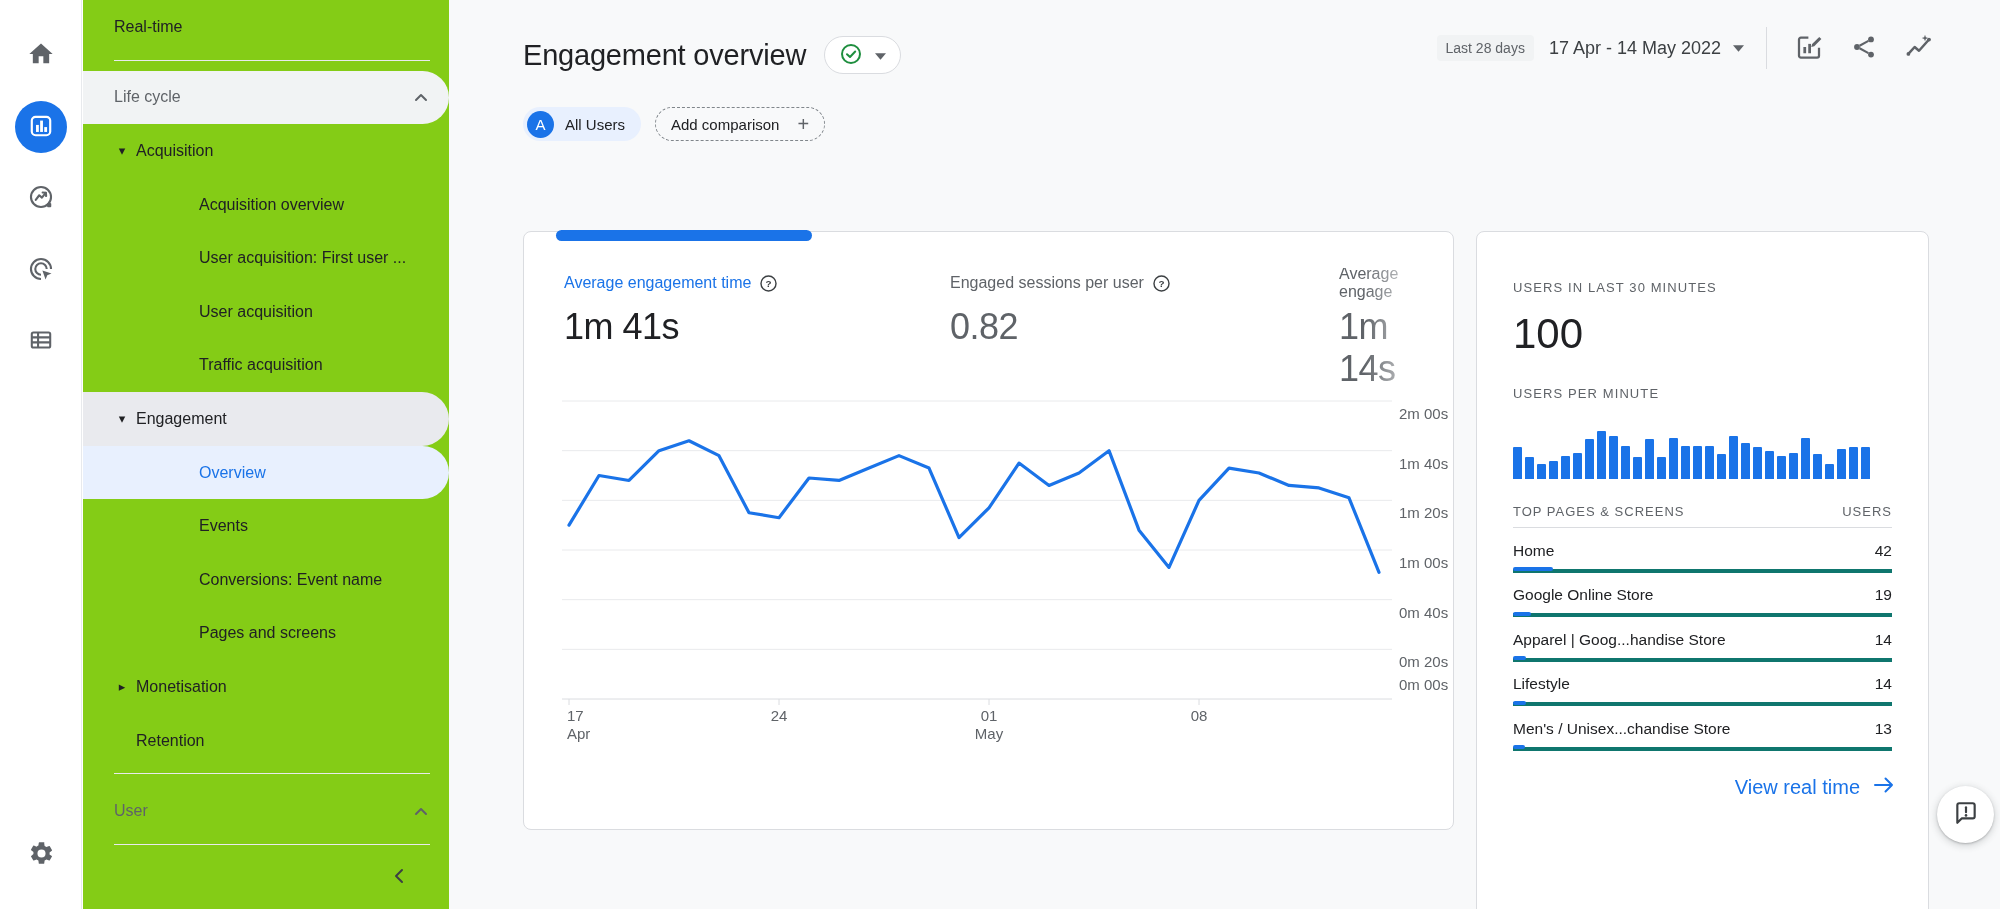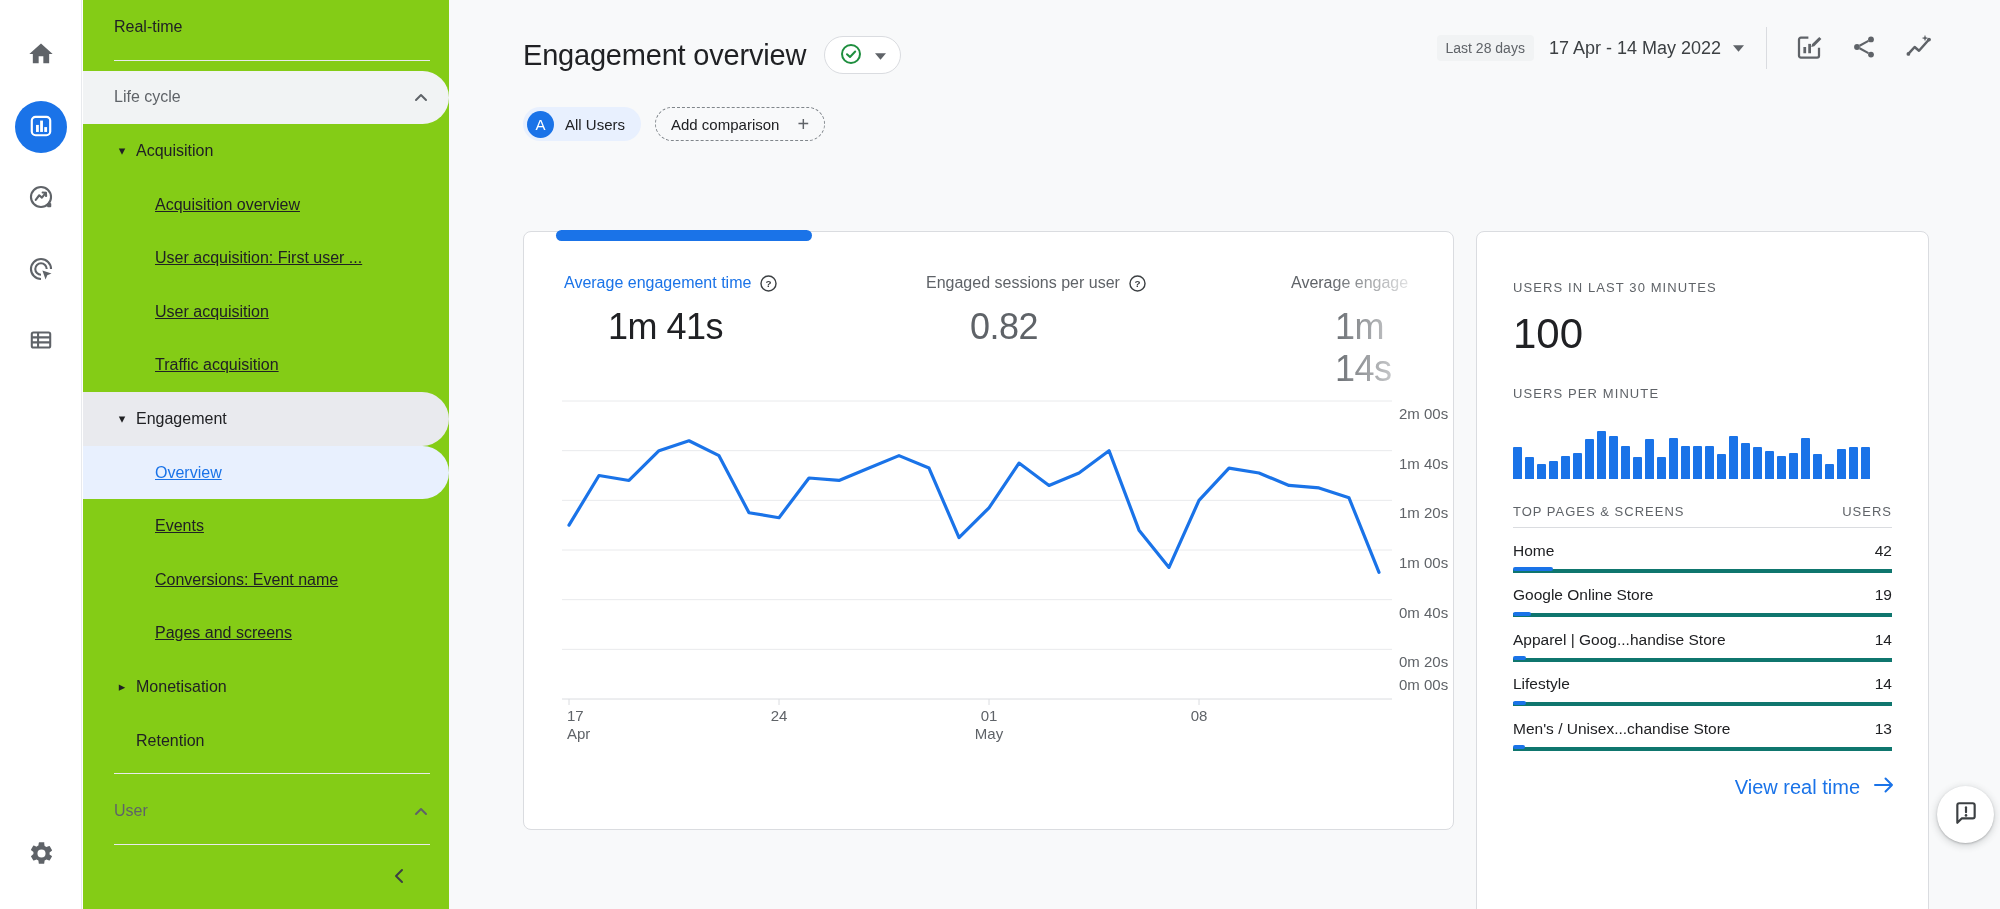--- a/index.html
+++ b/index.html
@@ -16,21 +16,21 @@
   
   .sidebar { position:absolute; left:83px; top:0; width:366px; height:100%; background:#84cc16; z-index:5; }
   .sb-row { display:flex; align-items:center; height:53.6px; font-size:16px; color:#202124; cursor:pointer; }
   .sb-realtime { padding-left:31px; }
   .sb-divider { border-top:1px solid #e8eaed; margin:6px 19px 10px 31px; }
   .sb-section { padding-left:31px; color:#5f6368; justify-content:space-between; background:transparent; }
   .sb-section .chev { margin-right:21px; display:flex; }
   .sb-section.shaded { background:#f1f3f4; border-radius:0 27px 27px 0; }
   .sb-parent.highlight { background:#e9eaee; border-radius:0 27px 27px 0; }
   .sb-arrow { width:28px; margin-left:25px; text-align:center; font-size:13px; color:#202124; flex:none; }
-  .sb-child { padding-left:72px;text-decoration:underline; }
+  .sb-child { padding-left:116px; }
   .sb-child.selected { background:#e8f0fe; color:#1a73e8; border-radius:0 27px 27px 0; }
   .sb-collapse { margin:12px 28px 0 auto; width:42px; height:42px; border:none; background:transparent; border-radius:50%;
                  display:flex; align-items:center; justify-content:center; cursor:pointer; }
 
   
   .main { position:absolute; left:449px; top:0; right:0; bottom:0; background:#f8f9fa; }
   .page-header { position:absolute; left:74px; top:35px; height:40px; display:flex; align-items:center; }
   .page-title { font-size:29px; font-weight:400; color:#202124; letter-spacing:-0.2px; }
   .badge { margin-left:18px; height:38px; padding:0 14px; border:1px solid #dadce0; border-radius:19px; background:#fff;
            display:flex; align-items:center; gap:12px; cursor:pointer; }
@@ -51,28 +51,28 @@
   .chip-add { display:flex; align-items:center; height:34px; border:1px dashed #80868b; border-radius:17px; padding:0 15px;
               gap:18px; font-size:15px; color:#202124; background:transparent; cursor:pointer; }
   .plus { color:#5f6368; font-size:20px; line-height:1; }
 
   .card { position:absolute; top:231px; background:#fff; border:1px solid #dadce0; border-radius:8px; }
   .card-left { left:74px; width:931px; height:599px; }
   .card-right { left:1027px; width:453px; height:727px; }
 
   .tab-indicator { position:absolute; top:-2px; left:32px; width:256px; height:11px; background:#1a73e8; border-radius:6px; }
 
-  .metrics { position:absolute; top:36px; left:40px; right:14px; display:flex; }
+  .metrics { position:absolute; top:36px; left:40px; right:14px; display:flex;gap:24px; }
   .metric:nth-child(1) { width:362px; }
   .metric:nth-child(2) { width:365px; }
   .metric:nth-child(3) { flex:1; -webkit-mask-image:linear-gradient(90deg,#000 0%,#000 25%,transparent 92%);
                          mask-image:linear-gradient(90deg,#000 0%,#000 25%,transparent 92%); }
   .m-label-row { display:flex; align-items:center; gap:8px; height:30px; font-size:16px; color:#5f6368; cursor:pointer; }
   .metric.active .m-label-row { color:#1a73e8; }
-  .m-value { margin-top:8px; font-size:36px; color:#5f6368; letter-spacing:-0.5px;margin-left:44px; }
+  .m-value { margin-top:8px; font-size:36px; color:#5f6368; letter-spacing:-0.5px; }
   .metric.active .m-value { color:#202124; }
 
   #line-chart { position:absolute; left:0; top:140px; }
 
   
   .rc-label { position:absolute; left:36px; font-size:13px; letter-spacing:1.1px; color:#5f6368; font-weight:500; line-height:16px; }
   .rc-big { position:absolute; left:36px; top:78px; font-size:42px; font-weight:400; color:#202124; line-height:48px; }
   .upm-bars { position:absolute; left:36px; top:197px; width:357px; height:50px; display:flex; align-items:flex-end; gap:3px; }
   .upm-bars span { width:9px; background:#1a73e8; border-radius:1px 1px 0 0; flex:none; }
   .tp-header { position:absolute; left:36px; right:36px; top:272px; display:flex; justify-content:space-between;

